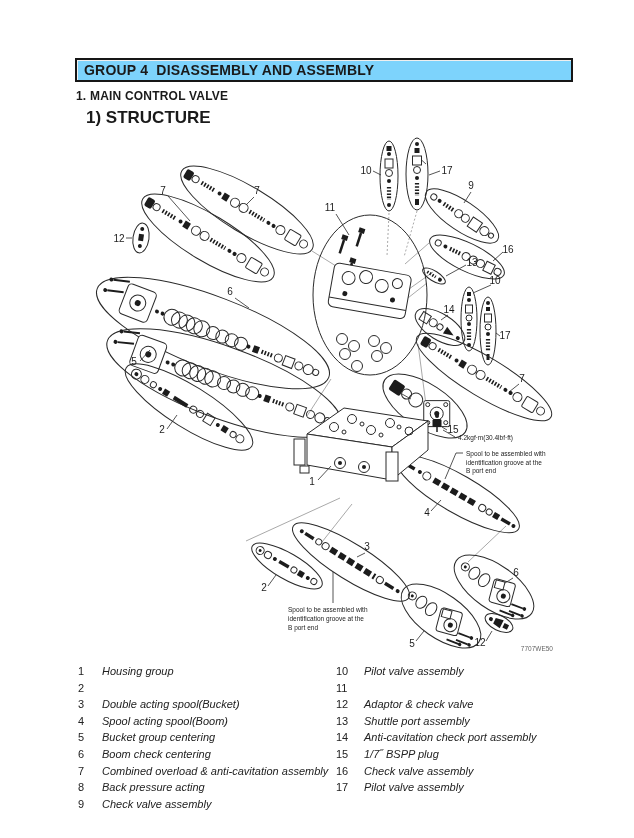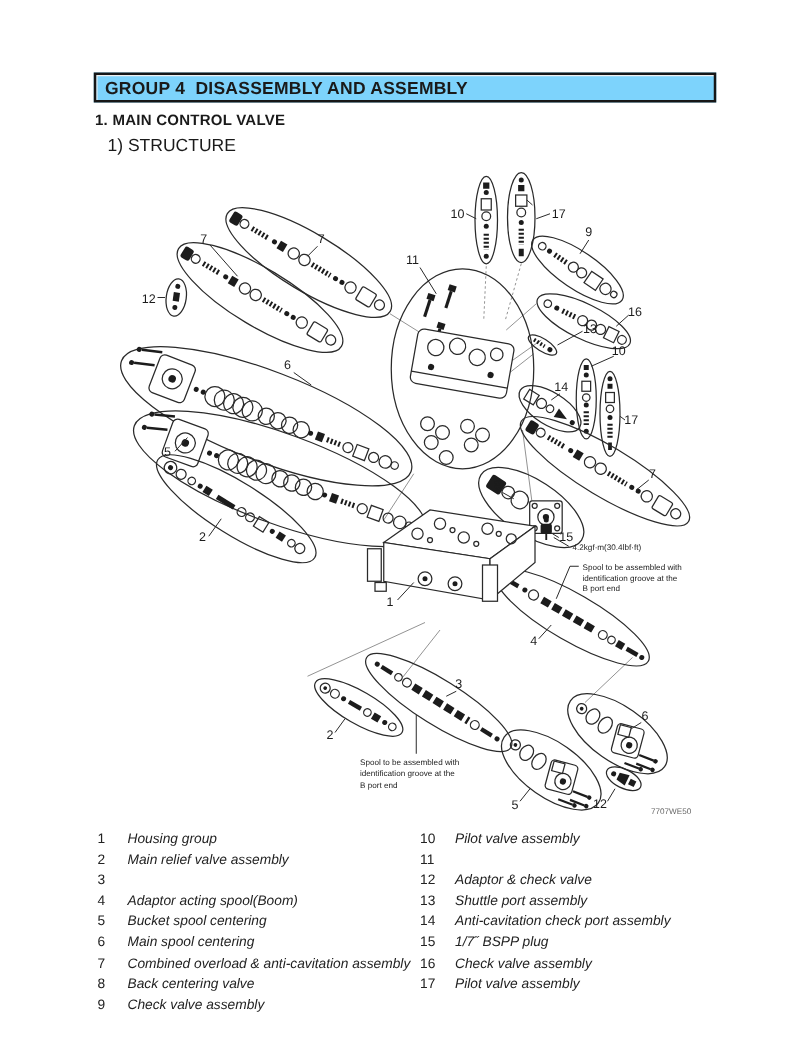--- a/index.html
+++ b/index.html
@@ -2,21 +2,21 @@
 <html><head>
 <meta charset="utf-8">
 <style>
   html,body{margin:0;padding:0;background:#fff;}
   .page{position:relative;width:634px;height:838px;background:#fff;overflow:hidden;
         font-family:"Liberation Sans",sans-serif;color:#1a1a1a;}
   .gbar{position:absolute;left:75px;top:58px;width:487px;height:20px;background:#7dd3fc;
         border:2px solid #161616;box-shadow:inset 1px 1px 0 #efefef;display:flex;align-items:center;
         padding-left:7px;font-weight:bold;font-size:14px;white-space:pre;letter-spacing:.2px;}
   .h1{position:absolute;left:76px;top:89px;font-weight:bold;font-size:12px;letter-spacing:.2px;}
-  .h2{position:absolute;left:86px;top:108px;font-weight:normal;font-size:14px;}
+  .h2{position:absolute;left:86px;top:108px;font-weight:bold;font-size:17px;}
   svg.fig{position:absolute;left:0;top:0;}
   .ln{fill:none;stroke:#2a2a2a;stroke-width:1;}
   .lnw{fill:#fff;stroke:#2a2a2a;stroke-width:1;}
   .fl{fill:#1c1c1c;stroke:none;}
   .thin{fill:none;stroke:#6f6f6f;stroke-width:.6;}
   .dash{stroke-dasharray:2 2;}
   .spr{stroke:#1c1c1c;stroke-width:4.2;stroke-dasharray:1.6 1.6;fill:none;}
   .rod{stroke:#1c1c1c;fill:none;}
   .ld{stroke:#2a2a2a;stroke-width:.8;fill:none;}
   text.callout{font:10px "Liberation Sans",sans-serif;fill:#1c1c1c;text-anchor:middle;}
@@ -528,44 +528,44 @@
   </svg>
 
   <div class="parts">
     <div class="pcol left">
         <div class="prow">
           <span class="pnum">1</span>
           <span class="plabel">Housing group</span>
         </div>
         <div class="prow">
           <span class="pnum">2</span>
-          <span class="plabel">Main relief valve assembly</span>
         </div>
         <div class="prow">
           <span class="pnum">3</span>
+          <span class="plabel">Double acting spool(Bucket)</span>
         </div>
         <div class="prow">
           <span class="pnum">4</span>
-          <span class="plabel">Adaptor acting spool(Boom)</span>
+          <span class="plabel">Spool acting spool(Boom)</span>
         </div>
         <div class="prow">
           <span class="pnum">5</span>
-          <span class="plabel">Bucket spool centering</span>
+          <span class="plabel">Bucket group centering</span>
         </div>
         <div class="prow">
           <span class="pnum">6</span>
-          <span class="plabel">Main spool centering</span>
+          <span class="plabel">Boom check centering</span>
         </div>
         <div class="prow">
           <span class="pnum">7</span>
           <span class="plabel">Combined overload &amp; anti-cavitation assembly</span>
         </div>
         <div class="prow">
           <span class="pnum">8</span>
-          <span class="plabel">Back centering valve</span>
+          <span class="plabel">Back pressure acting</span>
         </div>
         <div class="prow">
           <span class="pnum">9</span>
           <span class="plabel">Check valve assembly</span>
         </div>
       </div>
     <div class="pcol right">
         <div class="prow">
           <span class="pnum">10</span>
           <span class="plabel">Pilot valve assembly</span>

